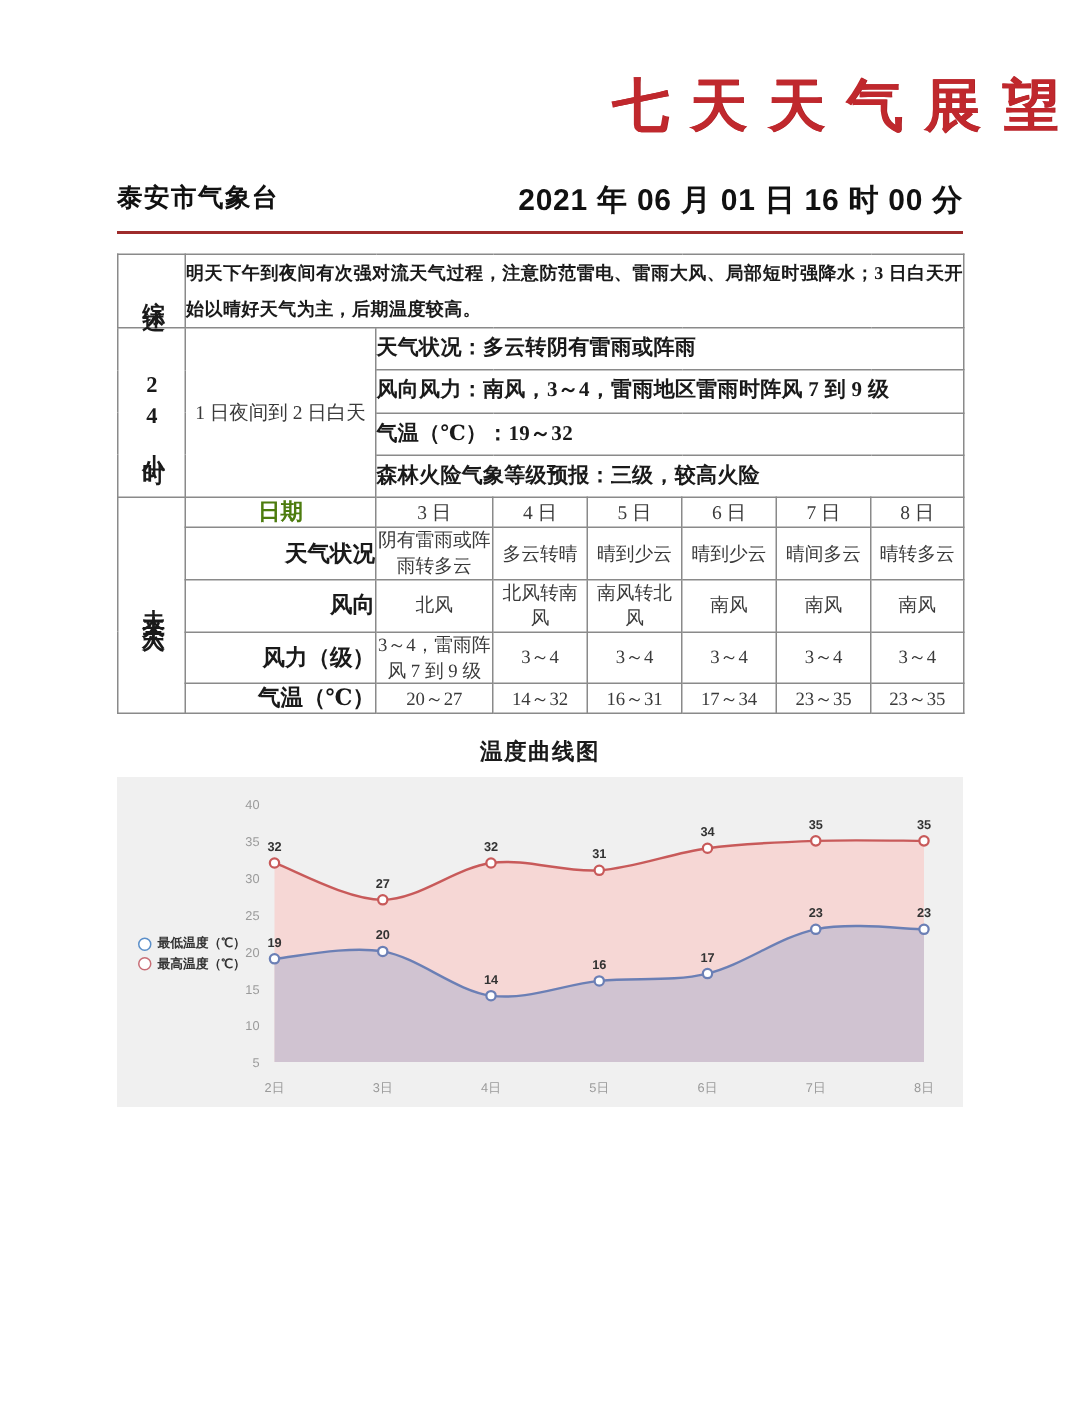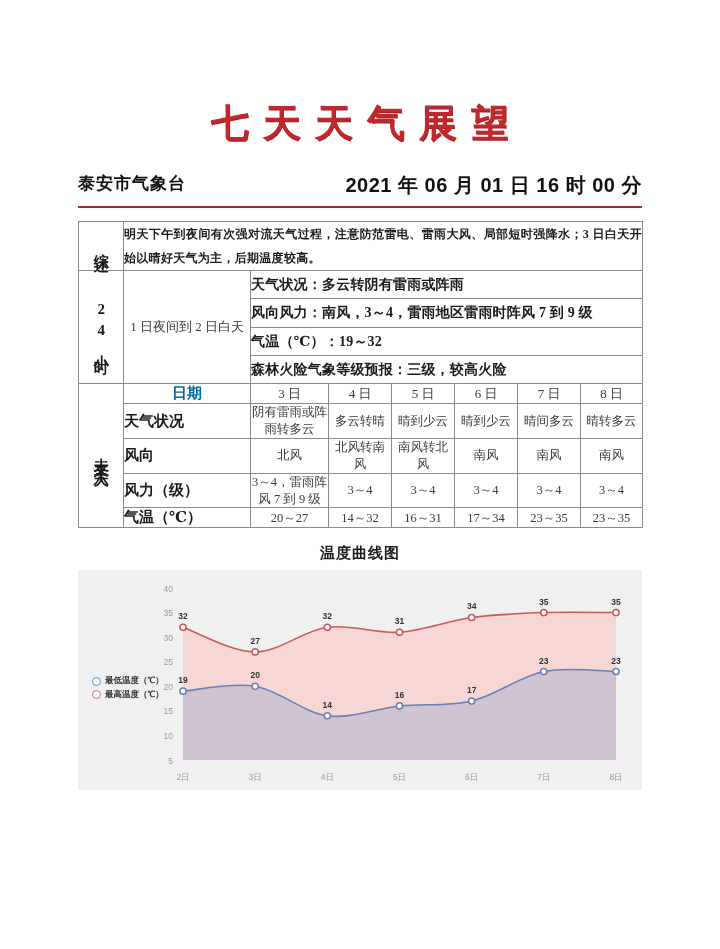--- a/index.html
+++ b/index.html
@@ -17,27 +17,27 @@
   }
   .page {
     width: 720px;
     height: 949px;
     position: relative;
     box-sizing: border-box;
   }
 
   
   .title {
-    text-align: center;
+    text-align: right;
     color: #c0282d;
     font-size: 38px;
     font-weight: bold;
     letter-spacing: 14px;
     text-indent: 14px;
-    padding-top: 104px;
+    padding-top: 52px;
     line-height: 1;
     font-family: "Liberation Serif", "DejaVu Serif", serif;
     text-shadow: 0.5px 0.5px 0 #a81f24;
   }
   .subhead {
     margin: 30px auto 0 auto;
     width: 564px;
     display: flex;
     justify-content: space-between;
     align-items: flex-start;
@@ -119,25 +119,25 @@
     padding: 6px 8px 7px 8px;
     letter-spacing: 0.2px;
   }
 
   
   .hdr-cell {
     text-align: center;
     font-size: 15px;
     font-weight: bold;
     padding: 7px 2px;
-    color: #0369a1;
+    color: #4d7c0f;
     margin-top: 12px;
   }
   .six-label {
-    text-align: left;
+    text-align: right;
     font-size: 15px;
     font-weight: bold;
     padding: 6px 2px;
   }
   .six-val {
     text-align: center;
     font-size: 12.5px;
     color: #3a3a3a;
     padding: 5px 2px;
     line-height: 1.35;

